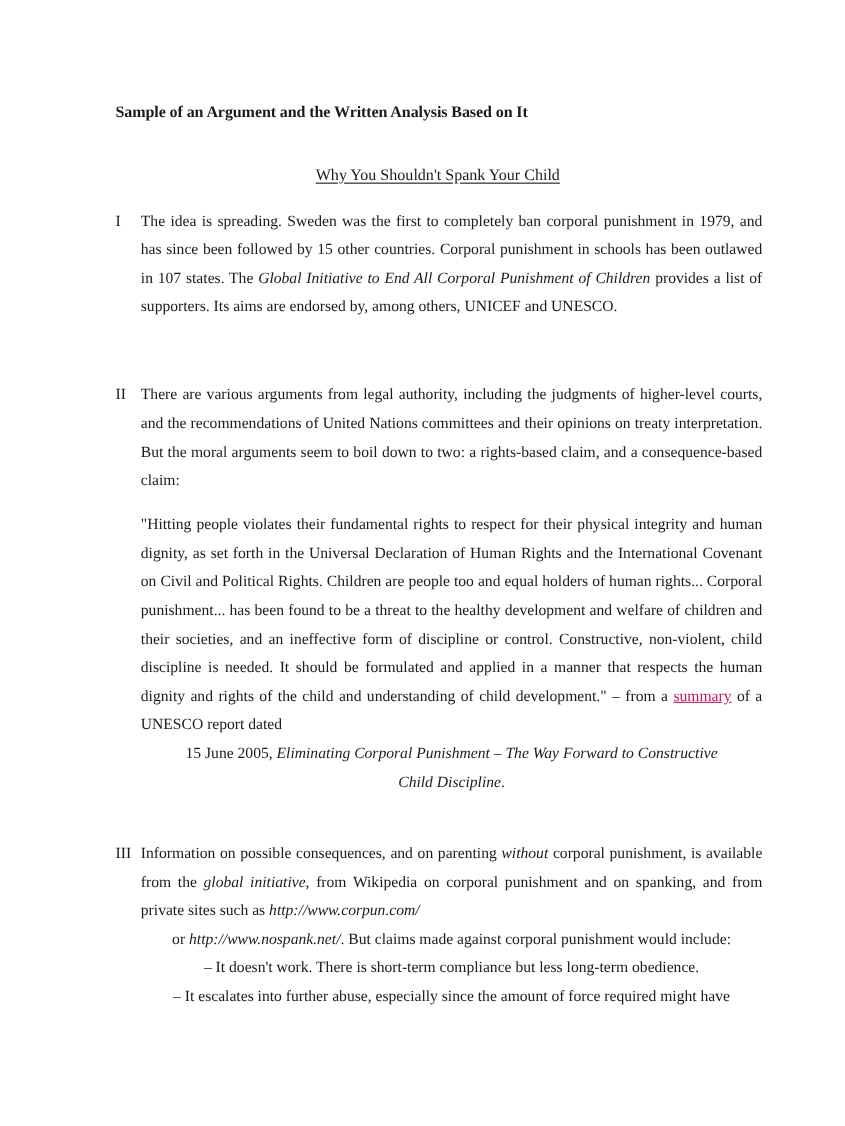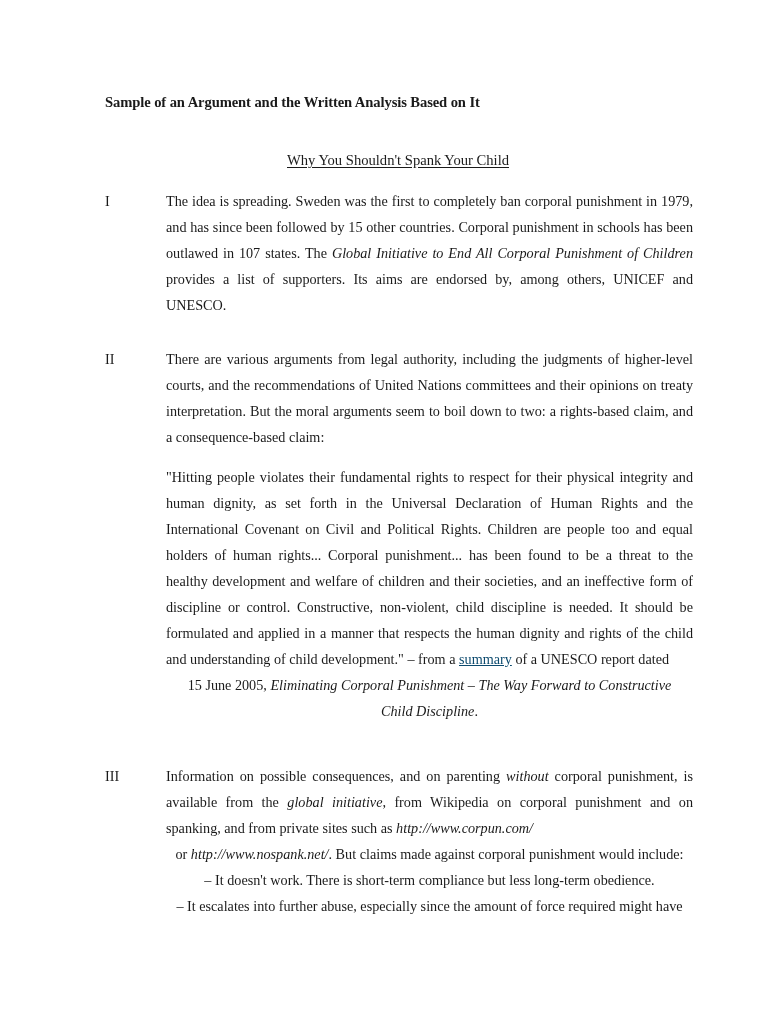--- a/index.html
+++ b/index.html
@@ -46,36 +46,36 @@
       left: 91px;
       width: 588px;
     }
     .numeral {
       position: absolute;
       left: 0;
       top: 0;
       width: 36px;
     }
     .body {
-      margin-left: 61px;
+      margin-left: 23px;
       line-height: 26px;
       text-align: justify;
     }
     .para {
       margin: 0;
     }
     .quote {
       margin-top: 14px;
     }
     .lineblock {
       display: block;
       text-align: center;
     }
     a.link {
-      color: #0c4a6e;
+      color: #be185d;
       text-decoration: underline;
     }
     .sec-1 { top: 188px; }
     .sec-2 { top: 346px; }
     .sec-3 { top: 763px; }
     .numeral { line-height: 26px; }
   </style>
 </head>
 <body>
 

